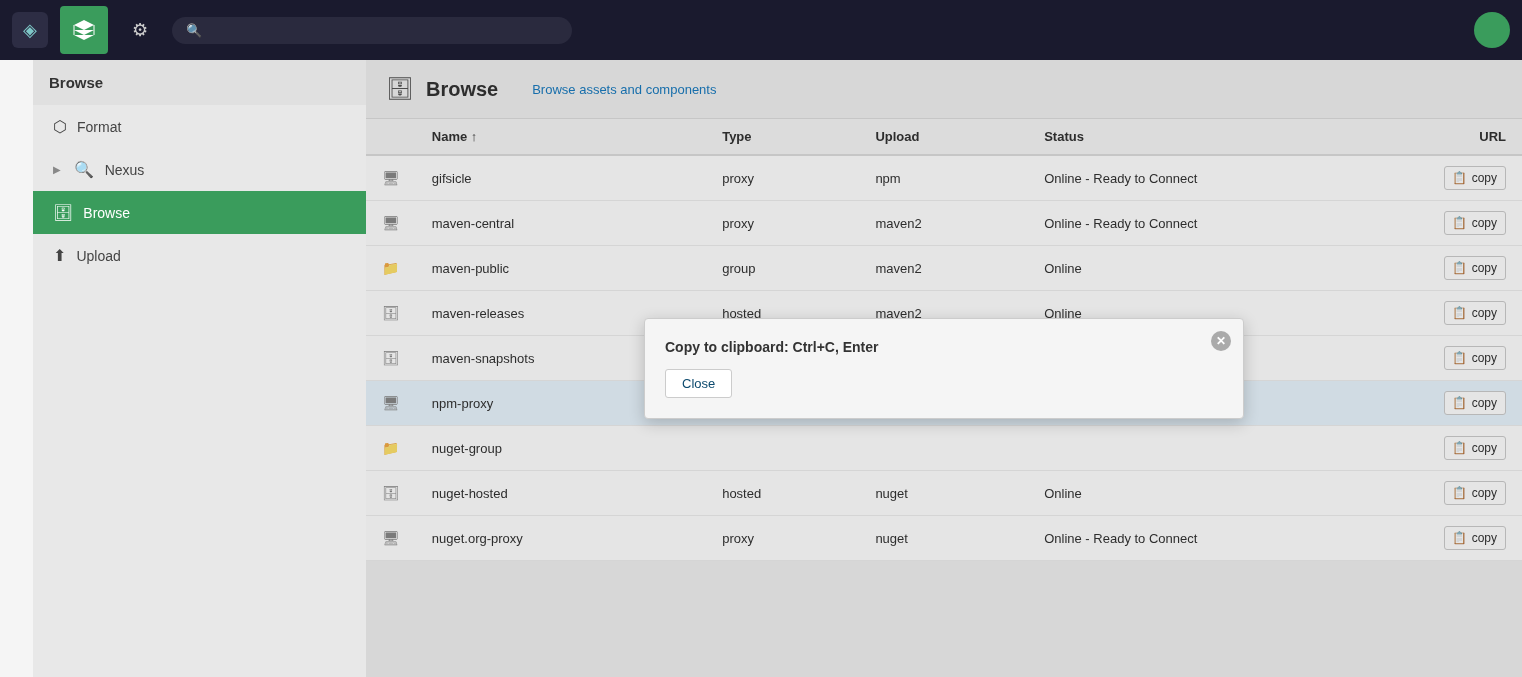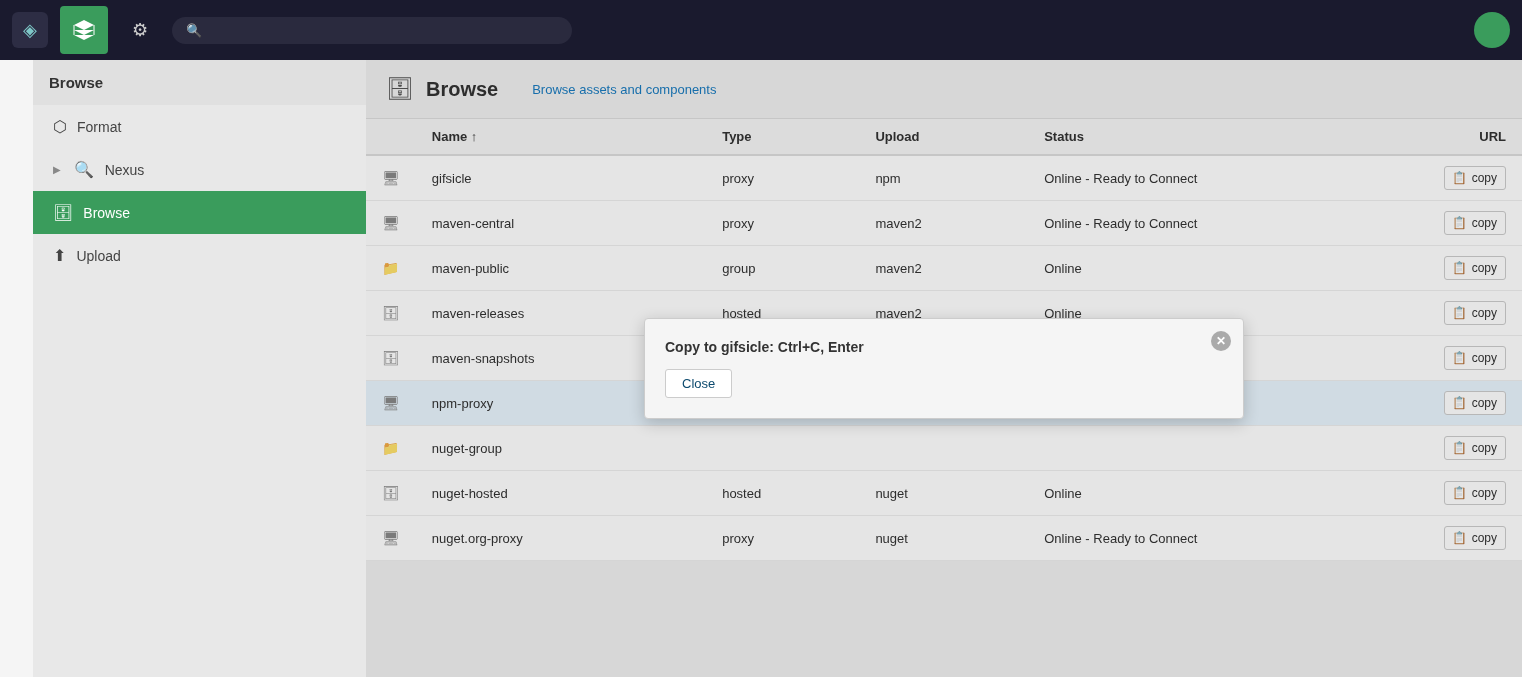--- a/index.html
+++ b/index.html
@@ -395,19 +395,19 @@
         <span>copy</span>
       </button>
     </td>
   </tr>
           </tbody>
       </table>
     </div>
 
     <div class="overlay">
       <div class="dialog">
-        <div class="dialog-title">Copy to gifsicle: Ctrl+C, Enter</div>
+        <div class="dialog-title">Copy to clipboard: Ctrl+C, Enter</div>
         <div class="dialog-close">✕</div>
         <button class="dialog-close-btn">Close</button>
       </div>
     </div>
   </div>
 </div>
 
 </body></html>

